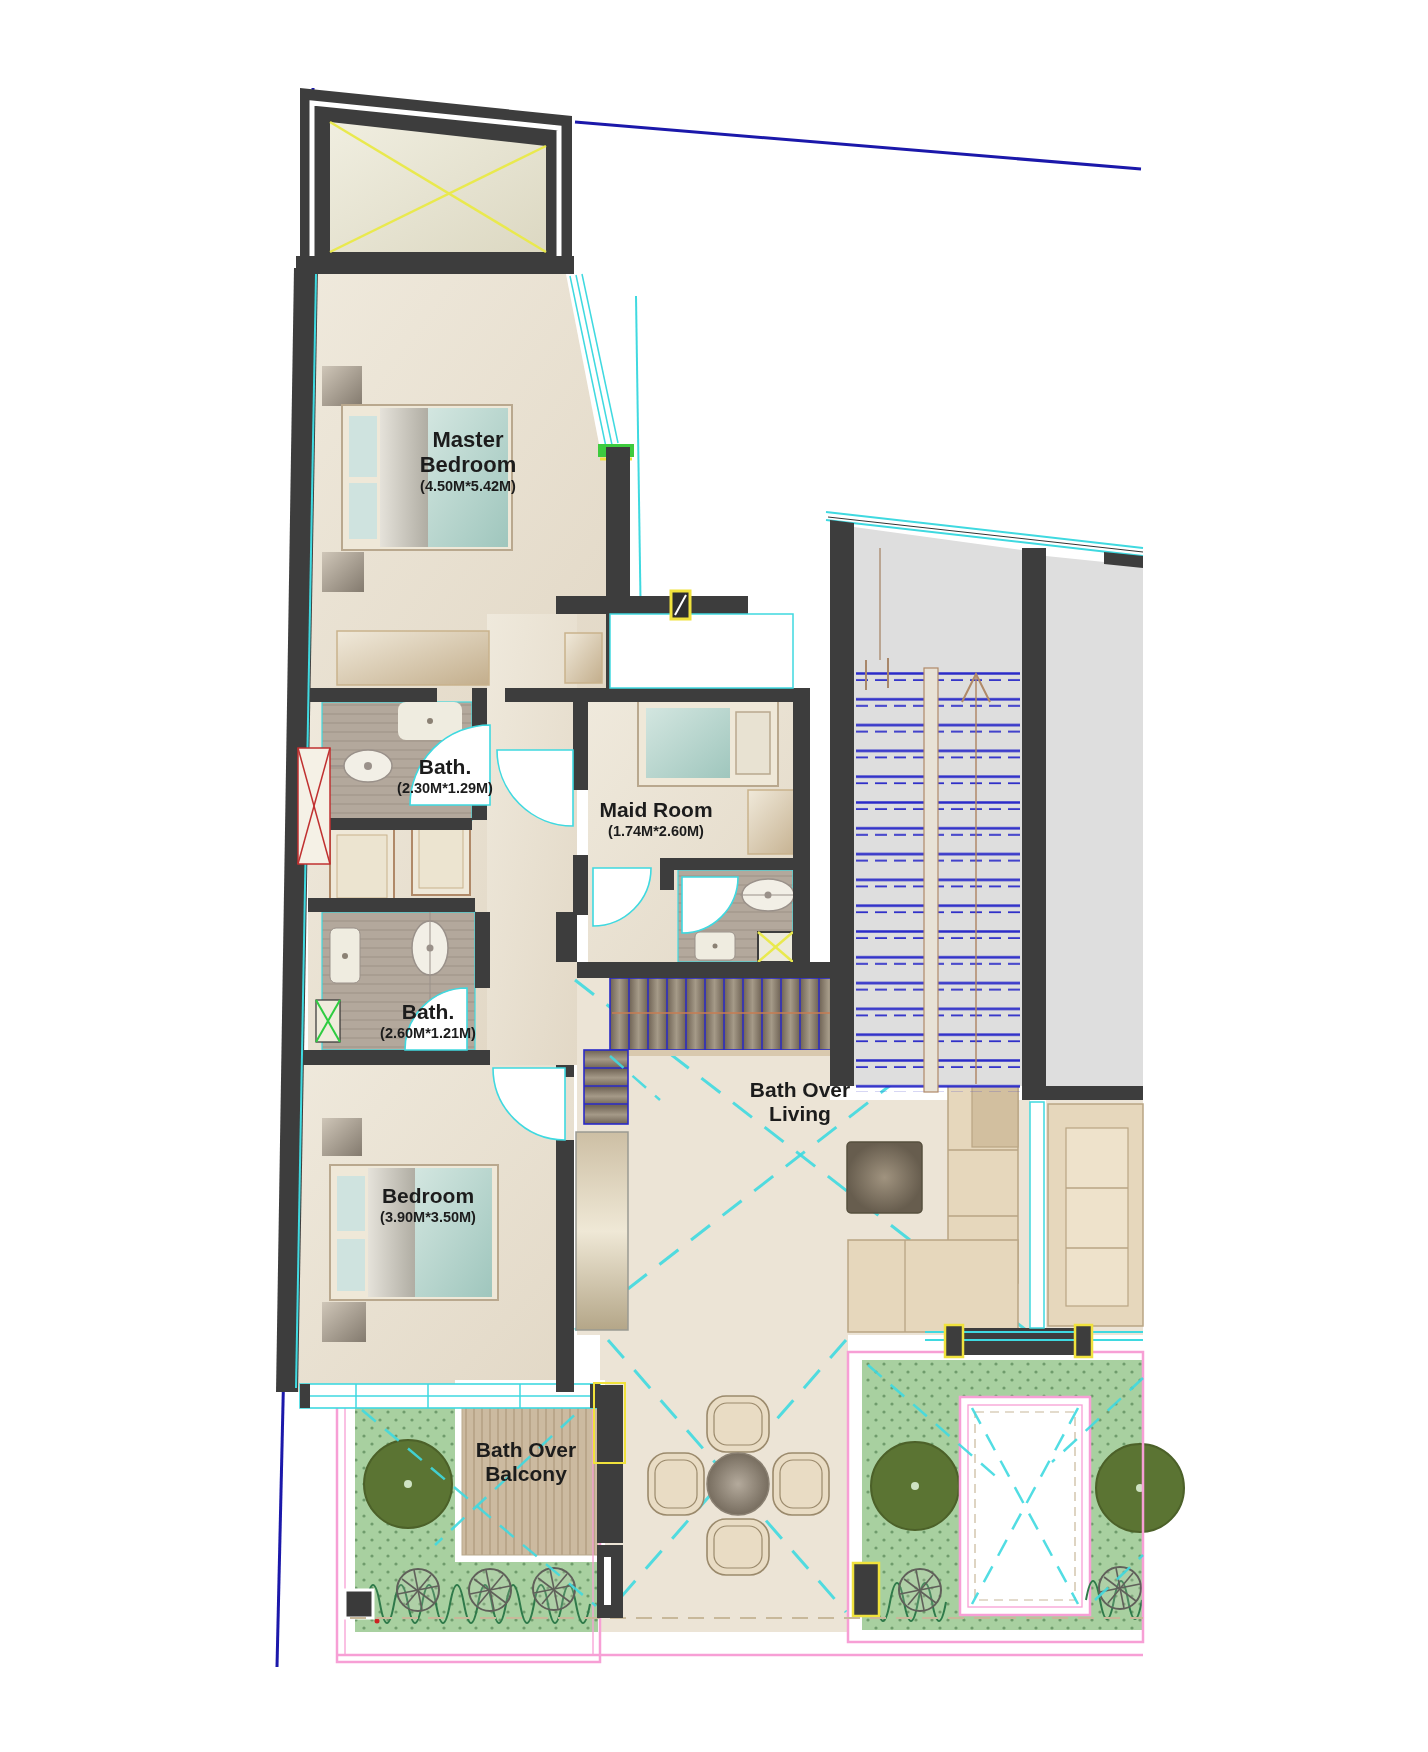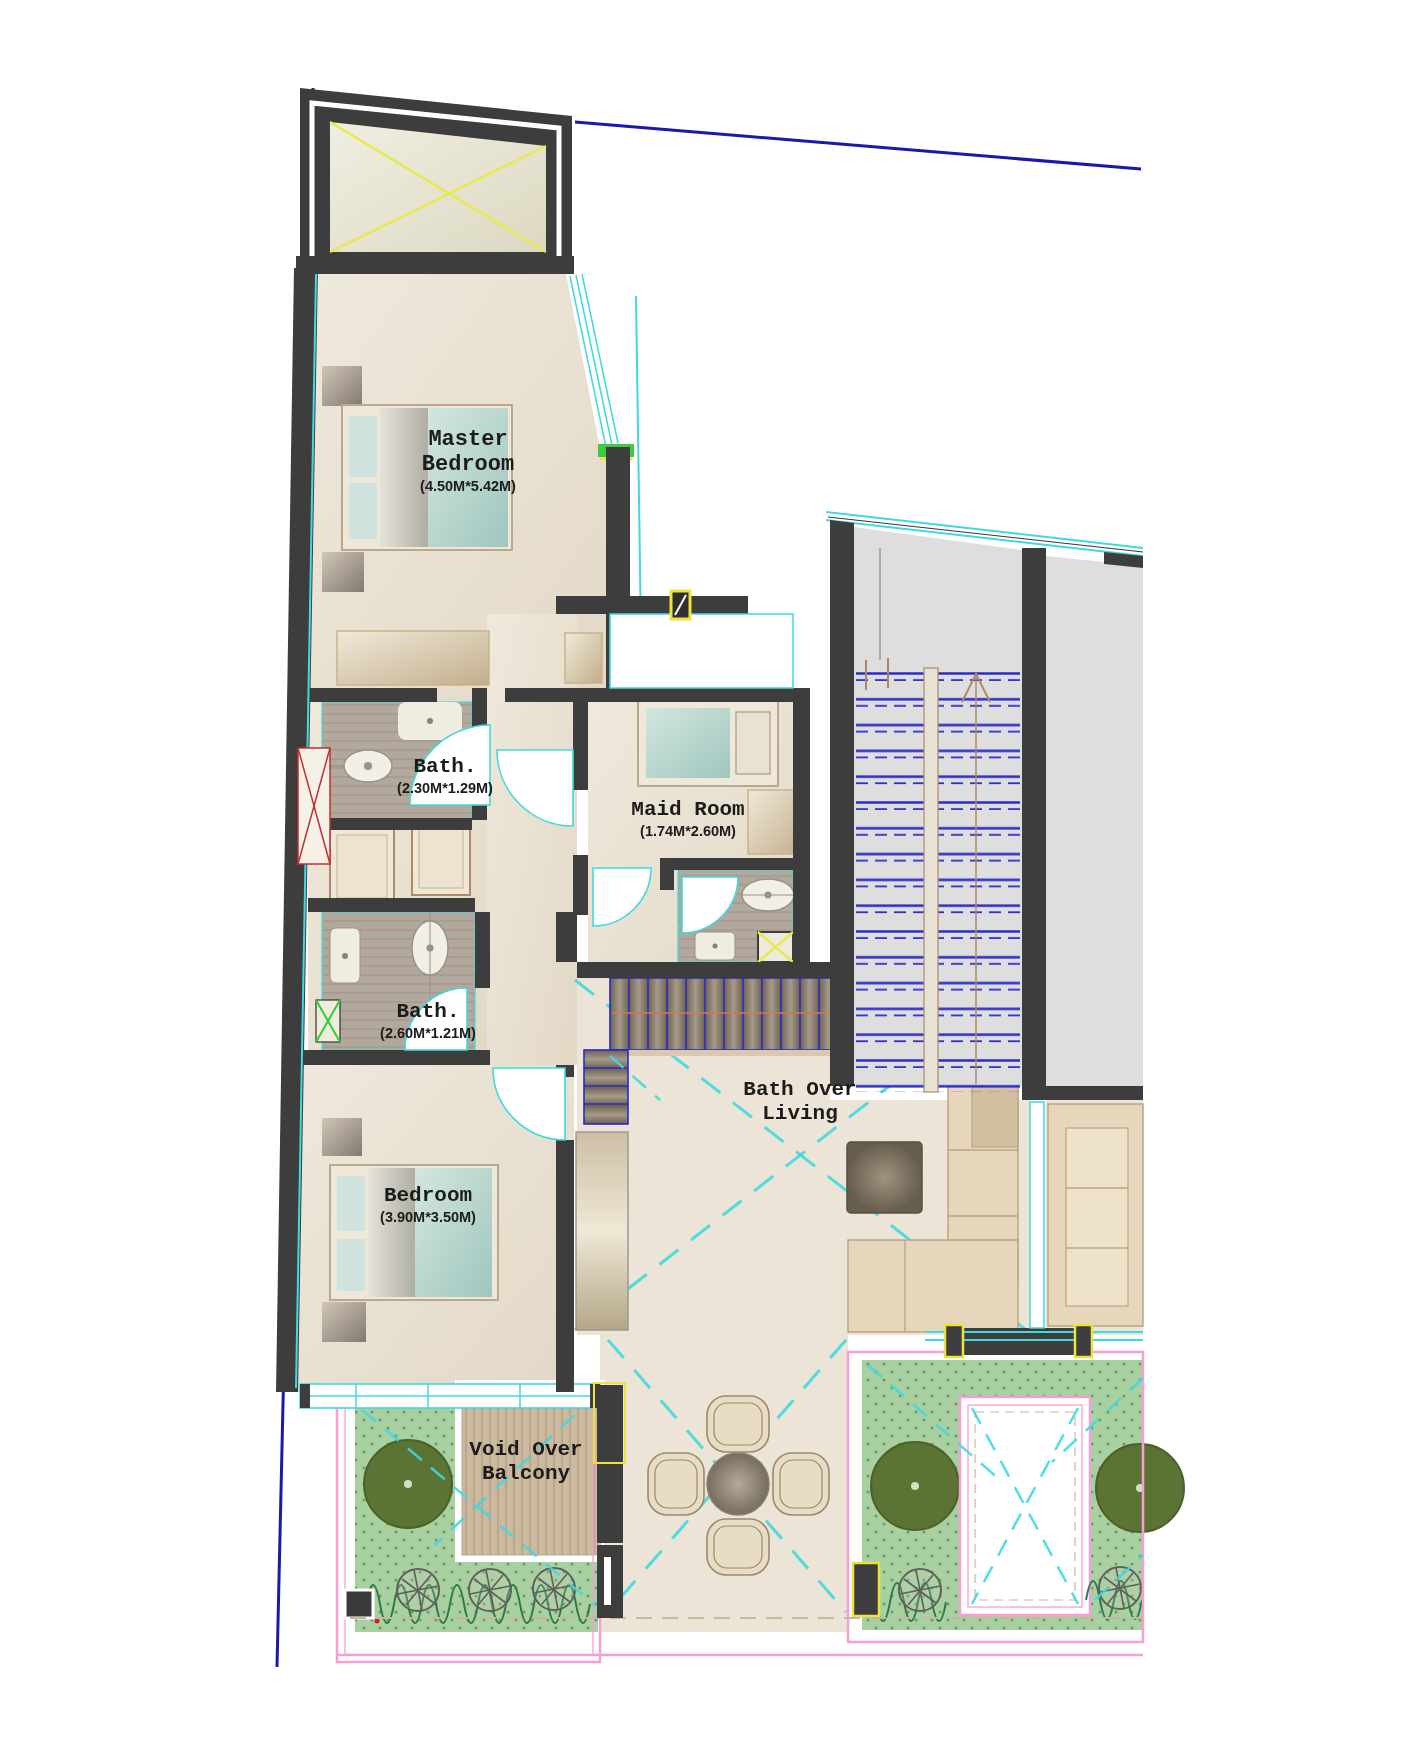--- a/index.html
+++ b/index.html
@@ -21,21 +21,21 @@
   .dash-cy2{stroke:var(--glass);stroke-dasharray:18 12;stroke-width:2.5;fill:none;opacity:.9;}
   .pinkl{stroke:var(--pink);stroke-width:2.5;fill:none;}
   .bluel{stroke:var(--boundary);stroke-width:3;fill:none;}
   .treetone{fill:var(--tree);stroke:#4c6129;stroke-width:2;}
   .bush{stroke:#60605a;stroke-width:2;fill:rgba(210,210,200,.18);}
   .squig{stroke:#2f7a4a;stroke-width:2;fill:none;}
   .furn{fill:#e6d7bc;stroke:#b9a584;stroke-width:1.5;}
   .furn-line{stroke:#b9a584;stroke-width:1.3;fill:none;}
   .yellowstroke{stroke:var(--yellow);stroke-width:2.5;fill:var(--wall);}
   .room-label{position:absolute;transform:translateX(-50%);text-align:center;color:var(--label);z-index:5;}
-  .room-name{font-weight:bold;font-size:21px;line-height:1.12;font-family:Liberation Mono, monospace;}
+  .room-name{font-weight:bold;font-size:21px;line-height:1.12;}
   .room-name.big{font-size:22px;}
   .room-size{font-weight:bold;font-size:14.5px;line-height:1.3;white-space:nowrap;}
 </style>
 </head>
 <body>
 
 <div class="plan-wrap">
 
 <svg width="1428" height="1752" viewBox="0 0 1428 1752">
   <defs>
@@ -440,36 +440,36 @@
 <div class="room-label" style="left:468px;top:428px;width:120px;">
   <div class="room-name big">Master Bedroom</div>
   <div class="room-size">(4.50M*5.42M)</div>
 </div>
 
 <div class="room-label" style="left:445px;top:755px;width:150px;">
   <div class="room-name">Bath.</div>
   <div class="room-size">(2.30M*1.29M)</div>
 </div>
 
-<div class="room-label" style="left:688px;top:798px;width:180px;">
+<div class="room-label" style="left:656px;top:798px;width:180px;">
   <div class="room-name">Maid Room</div>
   <div class="room-size">(1.74M*2.60M)</div>
 </div>
 
 <div class="room-label" style="left:428px;top:1000px;width:150px;">
   <div class="room-name">Bath.</div>
   <div class="room-size">(2.60M*1.21M)</div>
 </div>
 
 <div class="room-label" style="left:428px;top:1184px;width:160px;">
   <div class="room-name">Bedroom</div>
   <div class="room-size">(3.90M*3.50M)</div>
 </div>
 
 <div class="room-label" style="left:800px;top:1078px;width:130px;">
   <div class="room-name">Bath Over Living</div>
 </div>
 
 <div class="room-label" style="left:526px;top:1438px;width:130px;">
-  <div class="room-name">Void Over Balcony</div>
+  <div class="room-name">Bath Over Balcony</div>
 </div>
 
 </div>
 
 </body></html>

